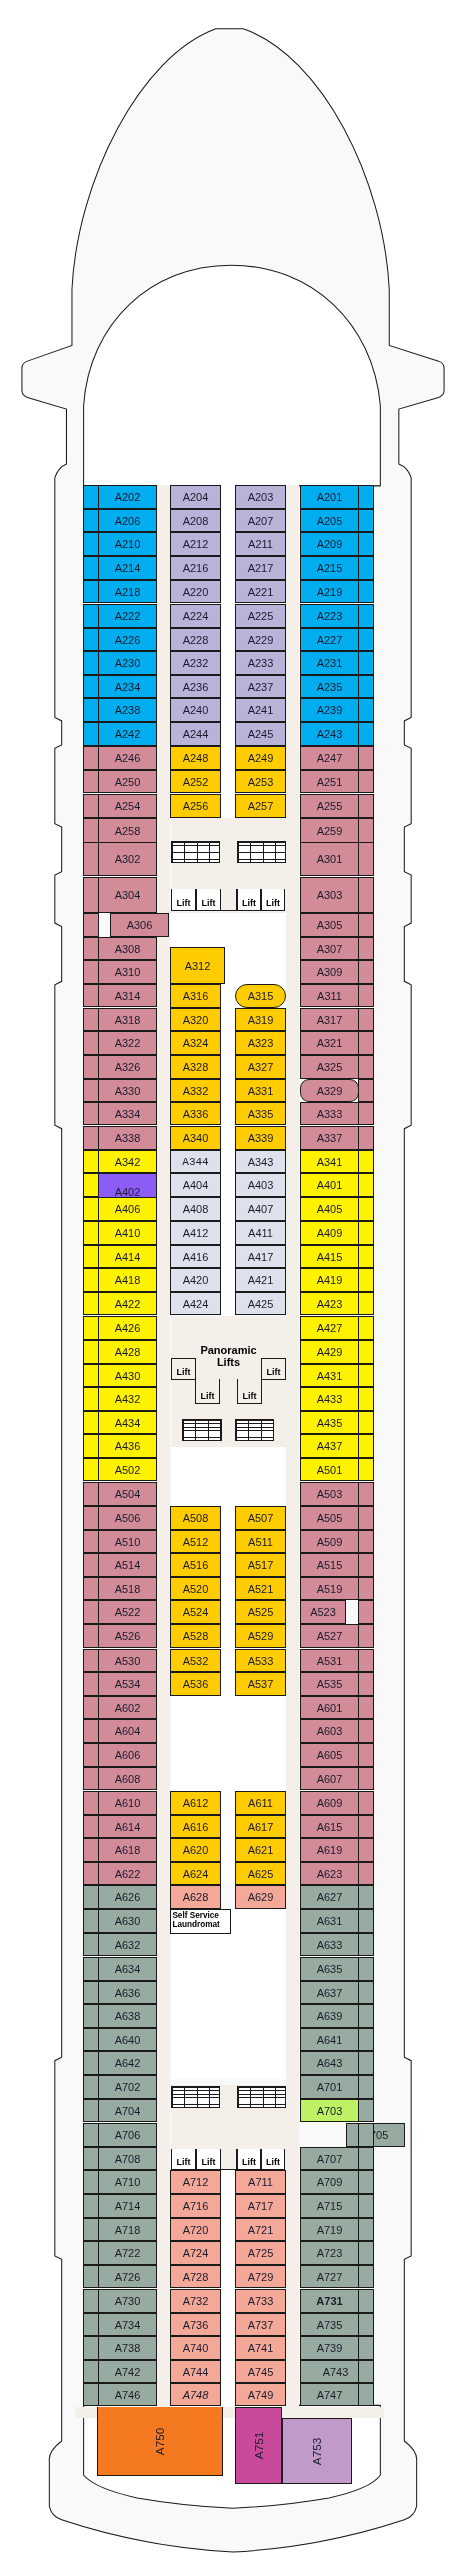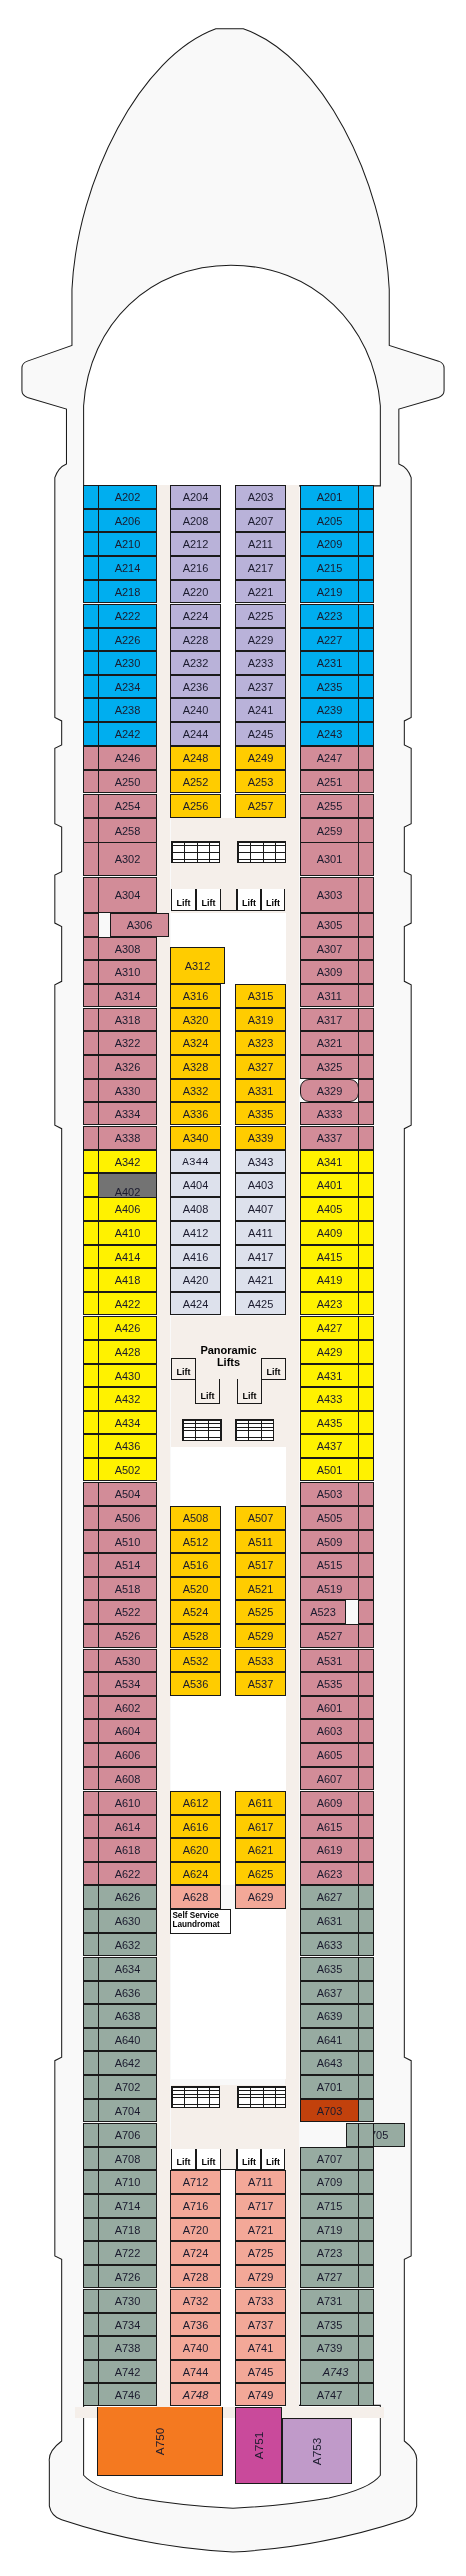--- a/index.html
+++ b/index.html
@@ -156,21 +156,21 @@
       <div class="cab" style="left: 98px; top: 1055px; width: 59px; height: 24px; background: rgb(210, 140, 152);">A326</div>
       <div class="bal" style="left: 83px; top: 1055px; width: 16px; height: 24px; background: rgb(210, 140, 152);"></div>
       <div class="cab" style="left: 98px; top: 1079px; width: 59px; height: 23px; background: rgb(210, 140, 152);">A330</div>
       <div class="bal" style="left: 83px; top: 1079px; width: 16px; height: 23px; background: rgb(210, 140, 152);"></div>
       <div class="cab" style="left: 98px; top: 1102px; width: 59px; height: 23px; background: rgb(210, 140, 152);">A334</div>
       <div class="bal" style="left: 83px; top: 1102px; width: 16px; height: 23px; background: rgb(210, 140, 152);"></div>
       <div class="cab" style="left: 98px; top: 1126px; width: 59px; height: 24px; background: rgb(210, 140, 152);">A338</div>
       <div class="bal" style="left: 83px; top: 1126px; width: 16px; height: 24px; background: rgb(210, 140, 152);"></div>
       <div class="cab" style="left: 98px; top: 1150px; width: 59px; height: 23px; background: rgb(255, 242, 0);">A342</div>
       <div class="bal" style="left: 83px; top: 1150px; width: 16px; height: 23px; background: rgb(255, 242, 0);"></div>
-      <div class="cab" style="left: 98px; top: 1173px; width: 59px; height: 38px; background: #737373;">A402</div>
+      <div class="cab" style="left: 98px; top: 1173px; width: 59px; height: 38px; background: #8b5cf6;">A402</div>
       <div class="bal" style="left: 83px; top: 1173px; width: 16px; height: 24px; background: rgb(255, 242, 0);"></div>
       <div class="cab" style="left: 98px; top: 1197px; width: 59px; height: 24px; background: rgb(255, 242, 0);">A406</div>
       <div class="bal" style="left: 83px; top: 1197px; width: 16px; height: 24px; background: rgb(255, 242, 0);"></div>
       <div class="cab" style="left: 98px; top: 1221px; width: 59px; height: 24px; background: rgb(255, 242, 0);">A410</div>
       <div class="bal" style="left: 83px; top: 1221px; width: 16px; height: 24px; background: rgb(255, 242, 0);"></div>
       <div class="cab" style="left: 98px; top: 1245px; width: 59px; height: 23px; background: rgb(255, 242, 0);">A414</div>
       <div class="bal" style="left: 83px; top: 1245px; width: 16px; height: 23px; background: rgb(255, 242, 0);"></div>
       <div class="cab" style="left: 98px; top: 1268px; width: 59px; height: 24px; background: rgb(255, 242, 0);">A418</div>
       <div class="bal" style="left: 83px; top: 1268px; width: 16px; height: 24px; background: rgb(255, 242, 0);"></div>
       <div class="cab" style="left: 98px; top: 1292px; width: 59px; height: 23px; background: rgb(255, 242, 0);">A422</div>
@@ -396,43 +396,43 @@
       <div class="cab" style="left: 300px; top: 1981px; width: 59px; height: 23px; background: rgb(151, 171, 161);">A637</div>
       <div class="bal" style="left: 358px; top: 1981px; width: 16px; height: 23px; background: rgb(151, 171, 161);"></div>
       <div class="cab" style="left: 300px; top: 2004px; width: 59px; height: 24px; background: rgb(151, 171, 161);">A639</div>
       <div class="bal" style="left: 358px; top: 2004px; width: 16px; height: 24px; background: rgb(151, 171, 161);"></div>
       <div class="cab" style="left: 300px; top: 2028px; width: 59px; height: 23px; background: rgb(151, 171, 161);">A641</div>
       <div class="bal" style="left: 358px; top: 2028px; width: 16px; height: 23px; background: rgb(151, 171, 161);"></div>
       <div class="cab" style="left: 300px; top: 2051px; width: 59px; height: 24px; background: rgb(151, 171, 161);">A643</div>
       <div class="bal" style="left: 358px; top: 2051px; width: 16px; height: 24px; background: rgb(151, 171, 161);"></div>
       <div class="cab" style="left: 300px; top: 2075px; width: 59px; height: 24px; background: rgb(151, 171, 161);">A701</div>
       <div class="bal" style="left: 358px; top: 2075px; width: 16px; height: 24px; background: rgb(151, 171, 161);"></div>
-      <div class="cab" style="left: 300px; top: 2099px; width: 59px; height: 23px; background: #c2410c;">A703</div>
+      <div class="cab" style="left: 300px; top: 2099px; width: 59px; height: 23px; background: #bef264;">A703</div>
       <div class="bal" style="left: 358px; top: 2099px; width: 16px; height: 23px; background: rgb(151, 171, 161);"></div>
       <div class="cab" style="left: 300px; top: 2123px; width: 59px; height: 24px; background: rgb(151, 171, 161); margin-left: 46px;">A705</div>
       <div class="bal" style="left: 358px; top: 2123px; width: 16px; height: 24px; background: rgb(151, 171, 161);"></div>
       <div class="cab" style="left: 300px; top: 2147px; width: 59px; height: 23px; background: rgb(151, 171, 161);">A707</div>
       <div class="bal" style="left: 358px; top: 2147px; width: 16px; height: 23px; background: rgb(151, 171, 161);"></div>
       <div class="cab" style="left: 300px; top: 2170px; width: 59px; height: 24px; background: rgb(151, 171, 161);">A709</div>
       <div class="bal" style="left: 358px; top: 2170px; width: 16px; height: 24px; background: rgb(151, 171, 161);"></div>
       <div class="cab" style="left: 300px; top: 2194px; width: 59px; height: 24px; background: rgb(151, 171, 161);">A715</div>
       <div class="bal" style="left: 358px; top: 2194px; width: 16px; height: 24px; background: rgb(151, 171, 161);"></div>
       <div class="cab" style="left: 300px; top: 2218px; width: 59px; height: 23px; background: rgb(151, 171, 161);">A719</div>
       <div class="bal" style="left: 358px; top: 2218px; width: 16px; height: 23px; background: rgb(151, 171, 161);"></div>
       <div class="cab" style="left: 300px; top: 2241px; width: 59px; height: 24px; background: rgb(151, 171, 161);">A723</div>
       <div class="bal" style="left: 358px; top: 2241px; width: 16px; height: 24px; background: rgb(151, 171, 161);"></div>
       <div class="cab" style="left: 300px; top: 2265px; width: 59px; height: 23px; background: rgb(151, 171, 161);">A727</div>
       <div class="bal" style="left: 358px; top: 2265px; width: 16px; height: 23px; background: rgb(151, 171, 161);"></div>
-      <div class="cab" style="left: 300px; top: 2289px; width: 59px; height: 24px; background: rgb(151, 171, 161);">A731</div>
+      <div class="cab" style="left: 300px; top: 2289px; width: 59px; height: 24px; background: rgb(151, 171, 161); font-weight: bold;">A731</div>
       <div class="bal" style="left: 358px; top: 2289px; width: 16px; height: 24px; background: rgb(151, 171, 161);"></div>
       <div class="cab" style="left: 300px; top: 2313px; width: 59px; height: 23px; background: rgb(151, 171, 161);">A735</div>
       <div class="bal" style="left: 358px; top: 2313px; width: 16px; height: 23px; background: rgb(151, 171, 161);"></div>
       <div class="cab" style="left: 300px; top: 2336px; width: 59px; height: 24px; background: rgb(151, 171, 161);">A739</div>
       <div class="bal" style="left: 358px; top: 2336px; width: 16px; height: 24px; background: rgb(151, 171, 161);"></div>
-      <div class="cab" style="left: 300px; top: 2360px; width: 71px; height: 23px; background: rgb(151, 171, 161); font-style: italic;">A743</div>
+      <div class="cab" style="left: 300px; top: 2360px; width: 71px; height: 23px; background: rgb(151, 171, 161);">A743</div>
       <div class="bal" style="left: 358px; top: 2360px; width: 16px; height: 23px; background: rgb(151, 171, 161);"></div>
       <div class="cab" style="left: 300px; top: 2383px; width: 59px; height: 23px; background: rgb(151, 171, 161);">A747</div>
       <div class="bal" style="left: 358px; top: 2383px; width: 16px; height: 23px; background: rgb(151, 171, 161);"></div>
     </div>
   <div id="inner-left">
       <div class="cab" style="left: 170px; top: 485px; width: 51px; height: 24px; background: rgb(185, 178, 217);">A204</div>
       <div class="cab" style="left: 170px; top: 509px; width: 51px; height: 23px; background: rgb(185, 178, 217);">A208</div>
       <div class="cab" style="left: 170px; top: 532px; width: 51px; height: 24px; background: rgb(185, 178, 217);">A212</div>
       <div class="cab" style="left: 170px; top: 556px; width: 51px; height: 24px; background: rgb(185, 178, 217);">A216</div>
       <div class="cab" style="left: 170px; top: 580px; width: 51px; height: 23px; background: rgb(185, 178, 217);">A220</div>
@@ -492,21 +492,21 @@
       <div class="cab" style="left: 235px; top: 580px; width: 51px; height: 23px; background: rgb(185, 178, 217);">A221</div>
       <div class="cab" style="left: 235px; top: 604px; width: 51px; height: 24px; background: rgb(185, 178, 217);">A225</div>
       <div class="cab" style="left: 235px; top: 628px; width: 51px; height: 23px; background: rgb(185, 178, 217);">A229</div>
       <div class="cab" style="left: 235px; top: 651px; width: 51px; height: 24px; background: rgb(185, 178, 217);">A233</div>
       <div class="cab" style="left: 235px; top: 675px; width: 51px; height: 23px; background: rgb(185, 178, 217);">A237</div>
       <div class="cab" style="left: 235px; top: 698px; width: 51px; height: 24px; background: rgb(185, 178, 217);">A241</div>
       <div class="cab" style="left: 235px; top: 722px; width: 51px; height: 24px; background: rgb(185, 178, 217);">A245</div>
       <div class="cab" style="left: 235px; top: 746px; width: 51px; height: 24px; background: rgb(255, 204, 0);">A249</div>
       <div class="cab" style="left: 235px; top: 770px; width: 51px; height: 23px; background: rgb(255, 204, 0);">A253</div>
       <div class="cab" style="left: 235px; top: 794px; width: 51px; height: 24px; background: rgb(255, 204, 0);">A257</div>
-      <div class="cab" style="left: 235px; top: 984px; width: 51px; height: 24px; background: rgb(255, 204, 0);">A315</div>
+      <div class="cab" style="left: 235px; top: 984px; width: 51px; height: 24px; background: rgb(255, 204, 0); border-radius: 12px;">A315</div>
       <div class="cab" style="left: 235px; top: 1008px; width: 51px; height: 23px; background: rgb(255, 204, 0);">A319</div>
       <div class="cab" style="left: 235px; top: 1031px; width: 51px; height: 24px; background: rgb(255, 204, 0);">A323</div>
       <div class="cab" style="left: 235px; top: 1055px; width: 51px; height: 24px; background: rgb(255, 204, 0);">A327</div>
       <div class="cab" style="left: 235px; top: 1079px; width: 51px; height: 23px; background: rgb(255, 204, 0);">A331</div>
       <div class="cab" style="left: 235px; top: 1102px; width: 51px; height: 23px; background: rgb(255, 204, 0);">A335</div>
       <div class="cab" style="left: 235px; top: 1126px; width: 51px; height: 24px; background: rgb(255, 204, 0);">A339</div>
       <div class="cab" style="left: 235px; top: 1150px; width: 51px; height: 23px; background: rgb(221, 225, 236);">A343</div>
       <div class="cab" style="left: 235px; top: 1173px; width: 51px; height: 24px; background: rgb(221, 225, 236);">A403</div>
       <div class="cab" style="left: 235px; top: 1197px; width: 51px; height: 24px; background: rgb(221, 225, 236);">A407</div>
       <div class="cab" style="left: 235px; top: 1221px; width: 51px; height: 24px; background: rgb(221, 225, 236);">A411</div>

